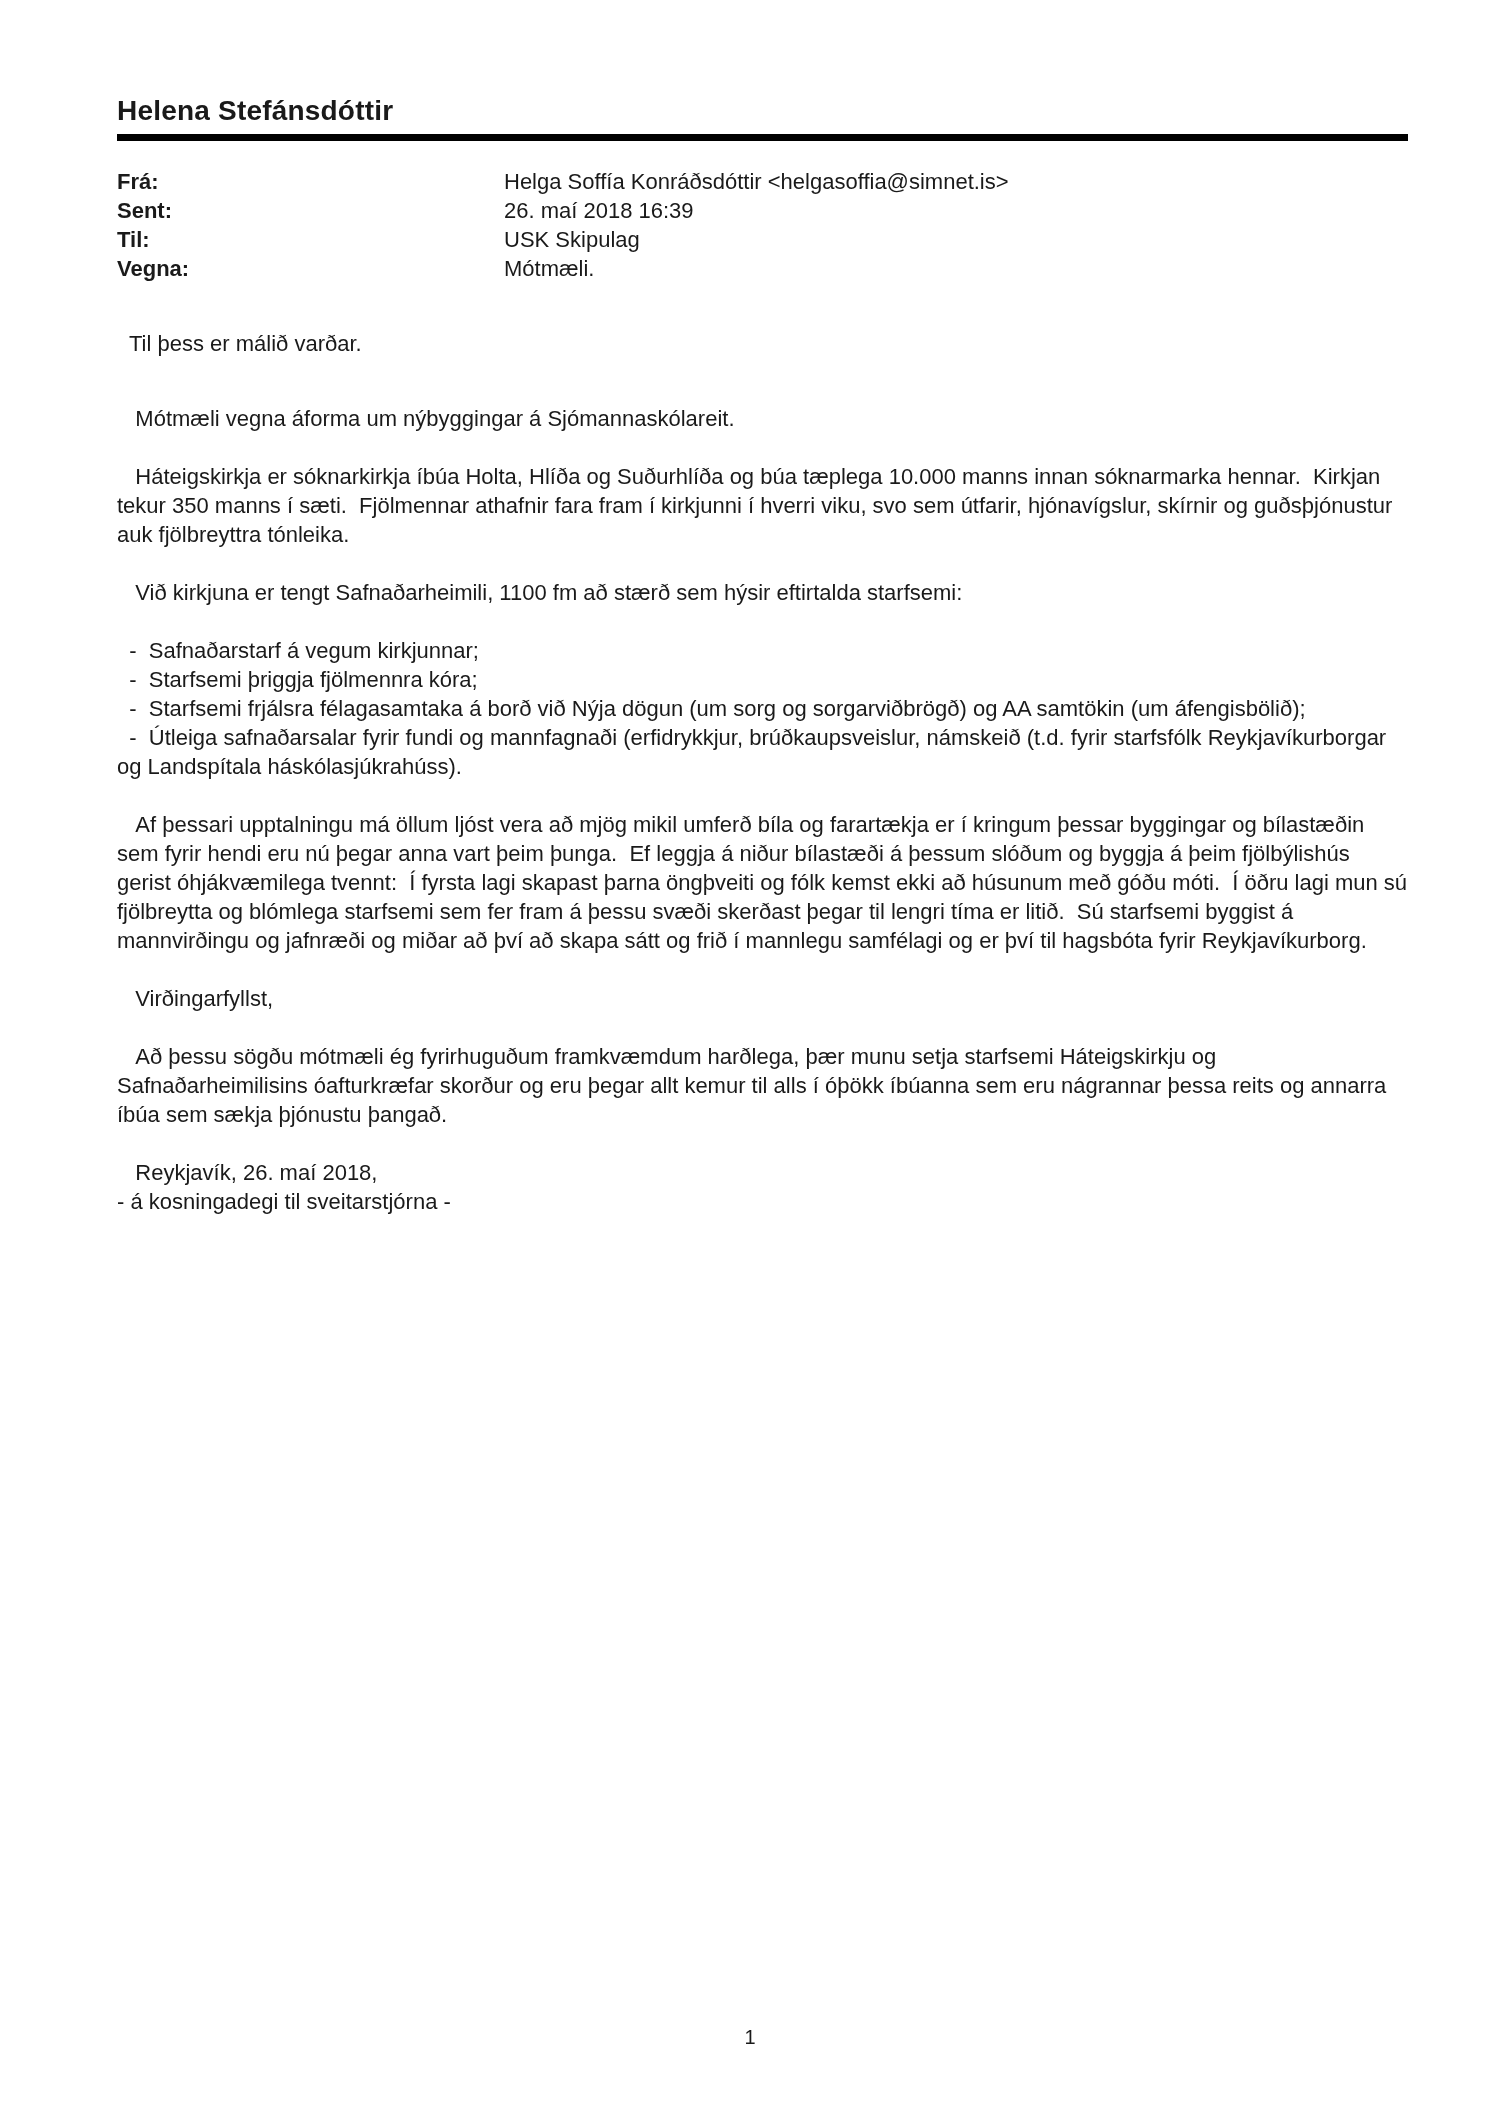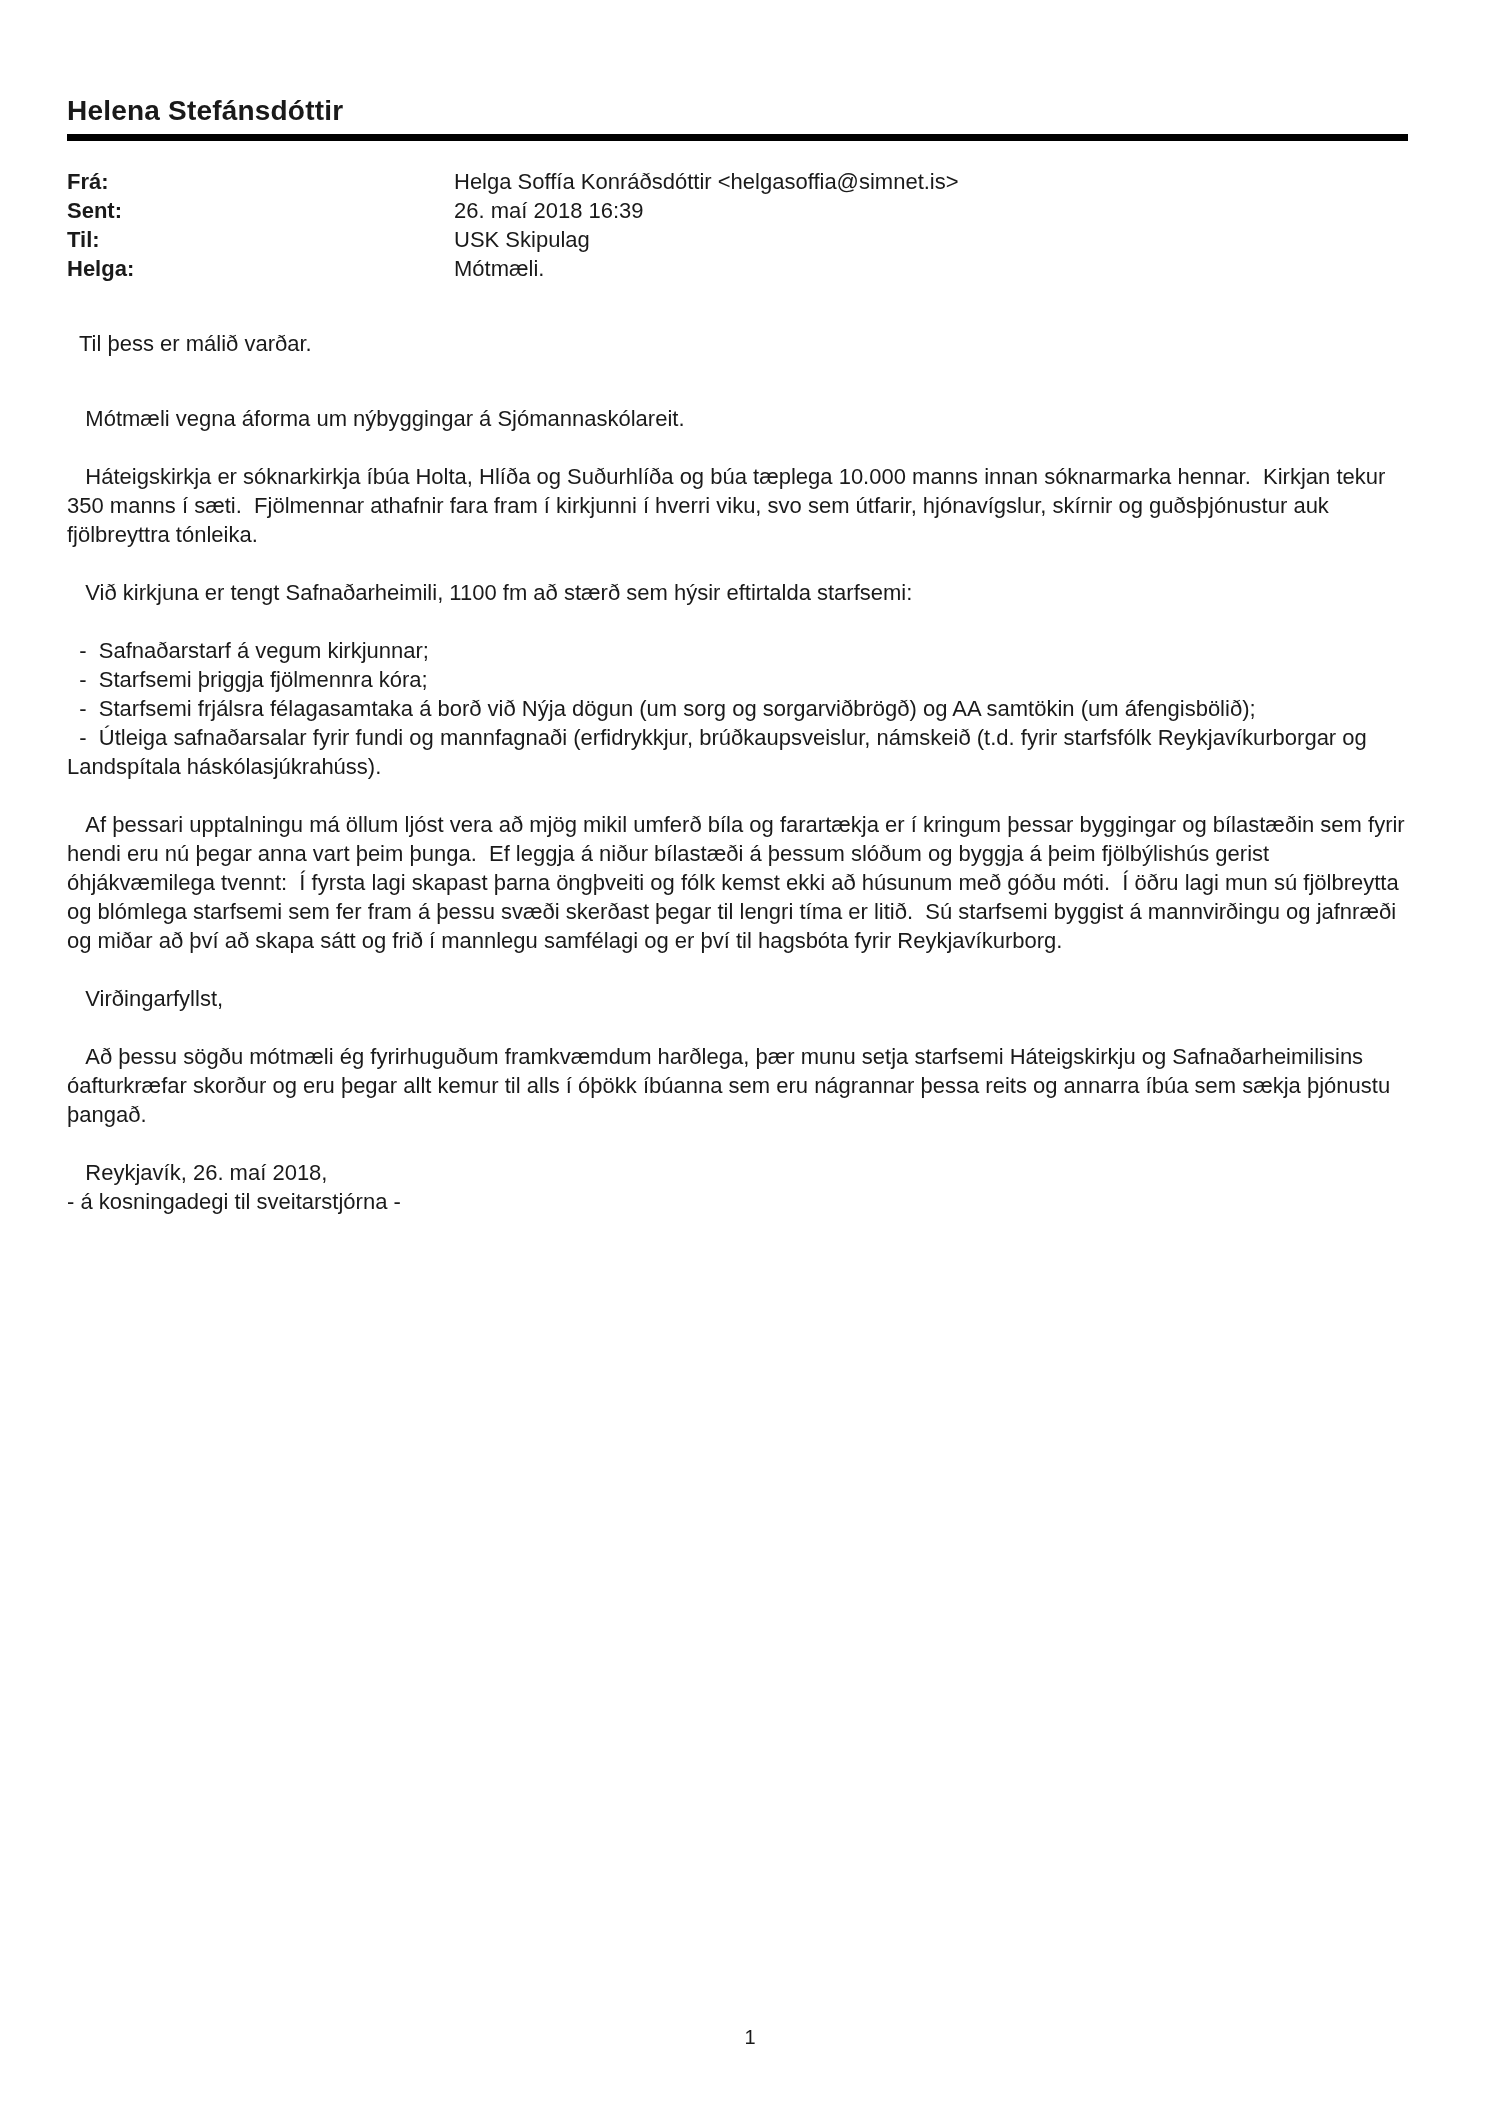--- a/index.html
+++ b/index.html
@@ -6,21 +6,21 @@
     margin: 0;
     padding: 0;
     background: #ffffff;
   }
   .page {
     position: relative;
     width: 1500px;
     height: 2123px;
     background: #ffffff;
     box-sizing: border-box;
-    padding: 95px 92px 0 67px;
+    padding: 95px 92px 0 117px;
     font-family: "Liberation Sans", sans-serif;
     color: #1a1a1a;
     overflow: hidden;
   }
   .doc-title {
     font-size: 28px;
     font-weight: bold;
     margin: 0 0 7px 0;
     letter-spacing: 0.2px;
   }
@@ -85,21 +85,21 @@
     </div>
     <div class="meta-row">
       <div class="meta-label">Sent:</div>
       <div class="meta-value">26. maí 2018 16:39</div>
     </div>
     <div class="meta-row">
       <div class="meta-label">Til:</div>
       <div class="meta-value">USK Skipulag</div>
     </div>
     <div class="meta-row">
-      <div class="meta-label">Helga:</div>
+      <div class="meta-label">Vegna:</div>
       <div class="meta-value">Mótmæli.</div>
     </div>
   </div>
 
   <div class="body">
     <p class="gap-lg">Til þess er málið varðar.</p>
     <p>   Mótmæli vegna áforma um nýbyggingar á Sjómannaskólareit.</p>
     <p>   Háteigskirkja er sóknarkirkja íbúa Holta, Hlíða og Suðurhlíða og búa tæplega 10.000 manns innan sóknarmarka hennar.  Kirkjan tekur 350 manns í sæti.  Fjölmennar athafnir fara fram í kirkjunni í hverri viku, svo sem útfarir, hjónavígslur, skírnir og guðsþjónustur auk fjölbreyttra tónleika.</p>
     <p>   Við kirkjuna er tengt Safnaðarheimili, 1100 fm að stærð sem hýsir eftirtalda starfsemi:</p>
     <p class="tight">  -  Safnaðarstarf á vegum kirkjunnar;</p>

